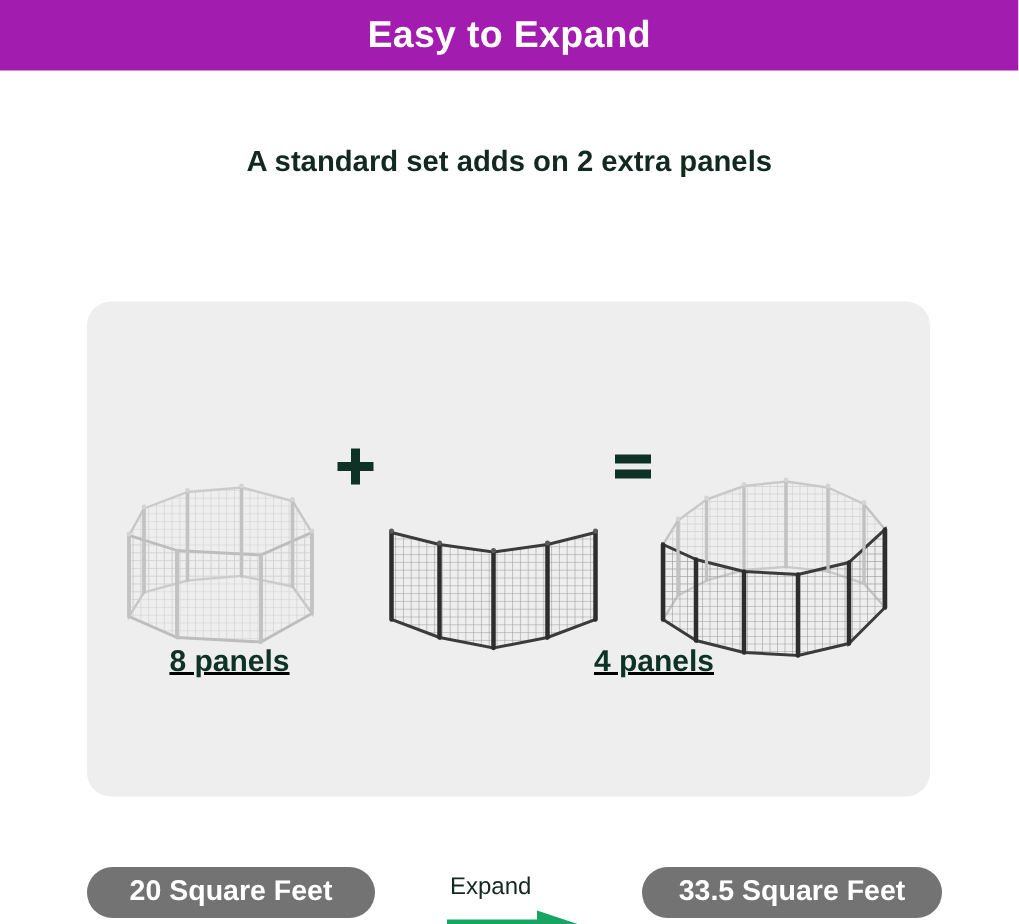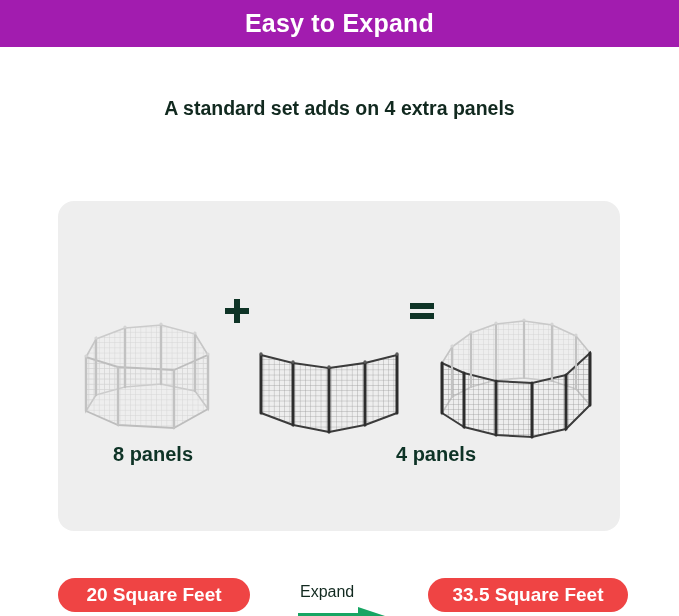--- a/index.html
+++ b/index.html
@@ -93,28 +93,29 @@
     justify-content: center;
     padding-bottom: 20px;
     box-sizing: border-box;
   }
   .op-svg { display: block; }
 
   
   .row-labels {
     position: absolute;
     left: 0;
-    top: 242px;
+    top: 220px;
     width: 562px;
     height: 40px;
     display: flex;
-    align-items: flex-start;
+    align-items: center;
     justify-content: space-between;
     padding: 0 20px;
     box-sizing: border-box;
+    text-decoration: underline;
   }
   .label-slot {
     text-align: center;
     color: #0e3326;
     font-size: 20px;
     font-weight: bold;
     white-space: nowrap;
   }
   .label-slot.a { width: 150px; }
   .label-slot.b { width: 160px; }
@@ -126,21 +127,21 @@
     position: absolute;
     left: 0;
     top: 556px;
     width: 679px;
     height: 60px;
   }
   .pill {
     position: absolute;
     height: 34px;
     border-radius: 17px;
-    background: #ef4444;
+    background: #737373;
     color: #ffffff;
     font-size: 19px;
     font-weight: bold;
     display: flex;
     align-items: center;
     justify-content: center;
     white-space: nowrap;
     box-sizing: border-box;
   }
   .pill-left {
@@ -176,21 +177,21 @@
   }
 </style>
 </head>
 <body>
 
 <div class="header-banner">
   <div class="header-title">Easy to Expand</div>
 </div>
 
 <div class="subtitle">
-  <span class="line">A standard set adds on 4 extra panels</span>
+  <span class="line">A standard set adds on 2 extra panels</span>
 </div>
 
 <div class="card">
 
   <div class="row-figures">
 
     <div class="fig-slot a">
       <svg width="142" height="130" viewBox="0 0 142 130">
         <defs>
           <pattern id="meshLight" width="5.2" height="5.2" patternUnits="userSpaceOnUse">

